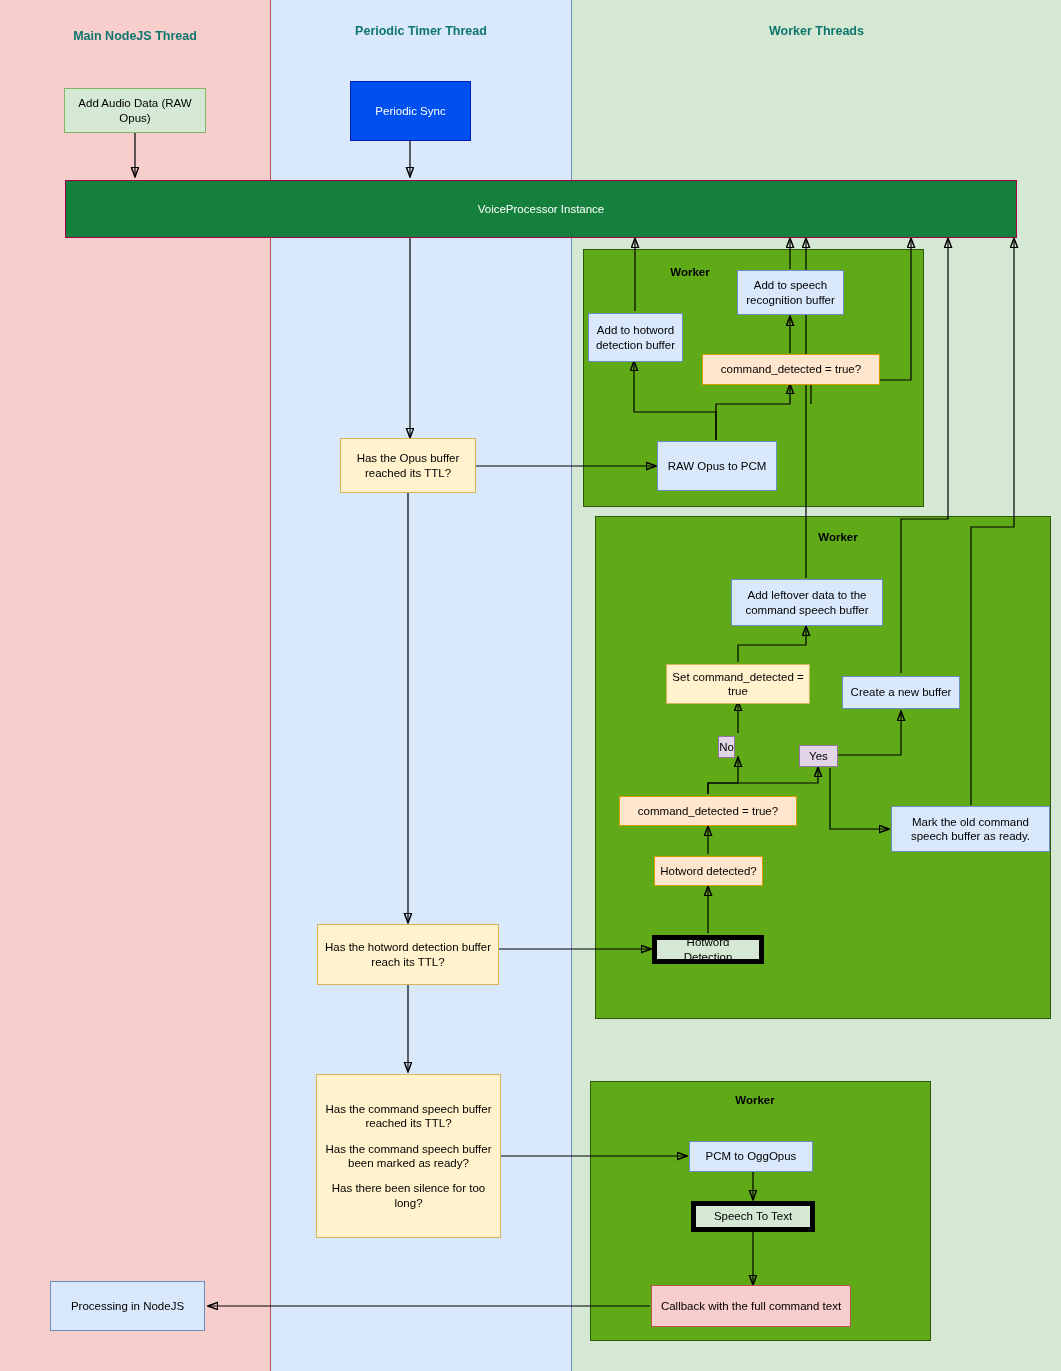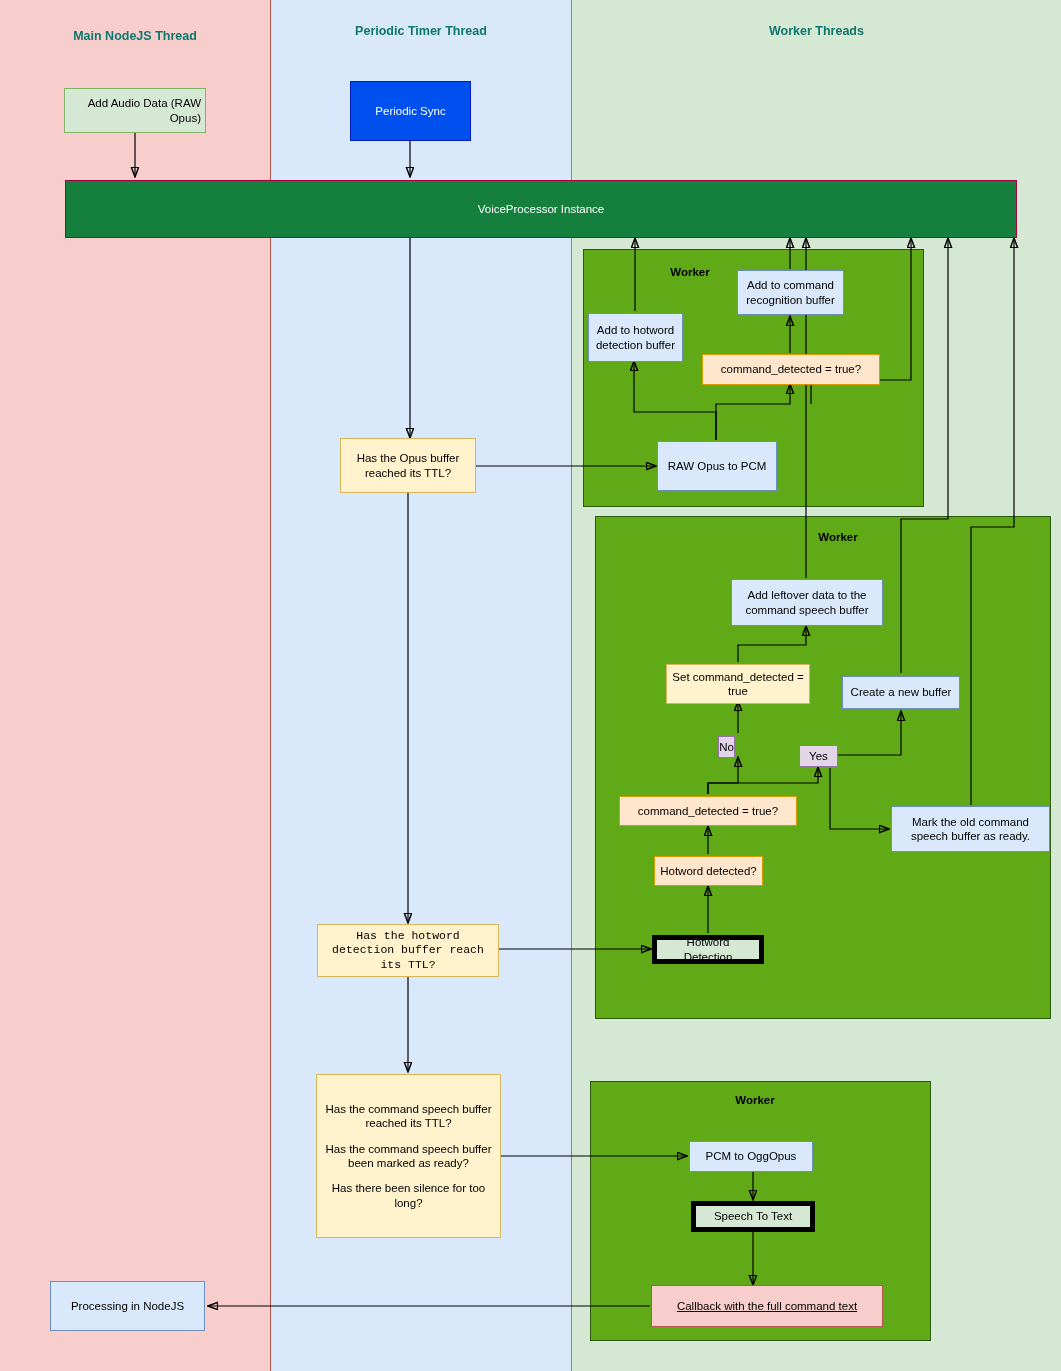--- a/index.html
+++ b/index.html
@@ -4,21 +4,21 @@
 <style>
   html,body{margin:0;padding:0;background:#ffffff;}
   body{font-family:"Liberation Sans","DejaVu Sans",sans-serif;}
   #canvas{position:relative;width:1061px;height:1371px;overflow:hidden;background:#fff;}
 
   .lane{position:absolute;top:0;height:1371px;box-sizing:border-box;}
   .lane-title{position:absolute;left:0;right:0;text-align:center;font-weight:bold;font-size:12.5px;color:#0f766e;}
 
   .node{position:absolute;box-sizing:border-box;display:flex;align-items:center;justify-content:center;
         text-align:center;font-size:11.5px;line-height:1.25;color:#000;padding:2px 4px;}
-  .green-node{background:#d5e8d4;border:1px solid #82b366;text-align:right;}
+  .green-node{background:#d5e8d4;border:1px solid #82b366;}
   .yellow-node{background:#fff2cc;border:1px solid #d6b656;}
   .orange-node{background:#ffe6cc;border:1px solid #d79b00;}
   .purple-node{background:#e1d5e7;border:1px solid #9673a6;}
   .red-node{background:#f8cecc;border:1px solid #b85450;}
   .gray-node{background:#d5e8d4;border:5px solid #000000;}
   .grayblue-node{background:#dae8fc;border:1px solid #6c8ebf;}
 
   .bigbar{background:#15803d;border:1px solid #a50040;color:#ffffff;font-size:11.5px;}
   .sync{background:#0050ef;border:1px solid #001dbc;color:#ffffff;font-size:11.5px;text-align:right;}
 
@@ -127,21 +127,21 @@
   </div>
 
   <div class="node sync" style="left:350px;top:81px;width:121px;height:60px;">
     <span>Periodic Sync</span>
   </div>
 
   <div class="node yellow-node" style="left:340px;top:438px;width:136px;height:55px;">
     <span>Has the Opus buffer reached its TTL?</span>
   </div>
 
-  <div class="node yellow-node" style="left:317px;top:924px;width:182px;height:53px;font-family:Liberation Mono, monospace;">
+  <div class="node yellow-node" style="left:317px;top:924px;width:182px;height:61px;">
     <span>Has the hotword detection buffer reach its TTL?</span>
   </div>
 
   <div class="node yellow-node multi" style="left:316px;top:1074px;width:185px;height:164px;">
     <span>Has the command speech buffer reached its TTL?</span>
     <span class="gap"></span>
     <span>Has the command speech buffer been marked as ready?</span>
     <span class="gap"></span>
     <span>Has there been silence for too long?</span>
   </div>
@@ -158,21 +158,21 @@
 
   <div class="node grayblue-node" style="left:588px;top:313px;width:95px;height:49px;">
     <span>Add to hotword detection buffer</span>
   </div>
 
   <div class="node orange-node" style="left:702px;top:354px;width:178px;height:31px;">
     <span>command_detected = true?</span>
   </div>
 
   <div class="node grayblue-node" style="left:737px;top:270px;width:107px;height:45px;">
-    <span>Add to command recognition buffer</span>
+    <span>Add to speech recognition buffer</span>
   </div>
 
   <div class="worker-label" style="left:792px;top:531px;width:92px;">Worker</div>
 
   <div class="node gray-node" style="left:652px;top:935px;width:112px;height:29px;">
     <span>Hotword Detection</span>
   </div>
 
   <div class="node orange-node" style="left:654px;top:856px;width:109px;height:30px;">
     <span>Hotword detected?</span>
@@ -209,17 +209,17 @@
   <div class="worker-label" style="left:709px;top:1094px;width:92px;">Worker</div>
 
   <div class="node grayblue-node" style="left:689px;top:1141px;width:124px;height:31px;">
     <span>PCM to OggOpus</span>
   </div>
 
   <div class="node gray-node" style="left:691px;top:1201px;width:124px;height:31px;">
     <span>Speech To Text</span>
   </div>
 
-  <div class="node red-node" style="left:651px;top:1285px;width:232px;height:42px;text-decoration:underline;">
+  <div class="node red-node" style="left:651px;top:1285px;width:200px;height:42px;">
     <span>Callback with the full command text</span>
   </div>
 
 </div>
 
 </body></html>

